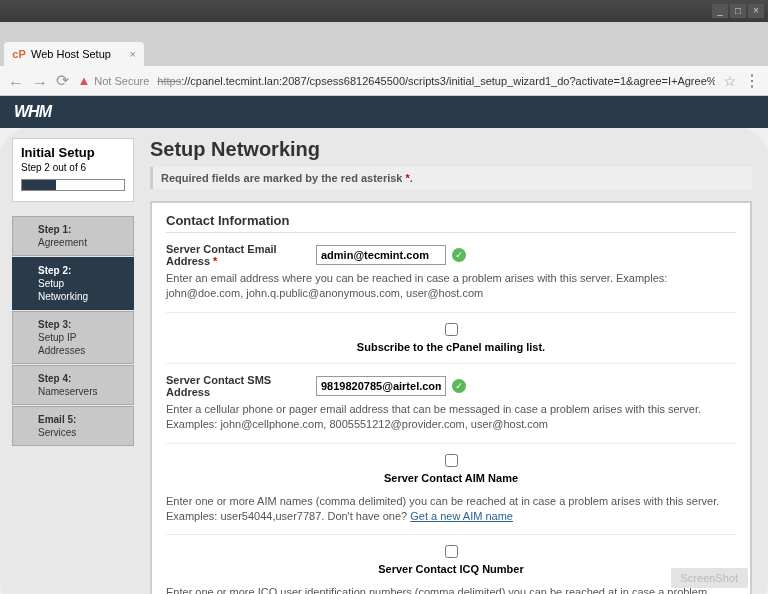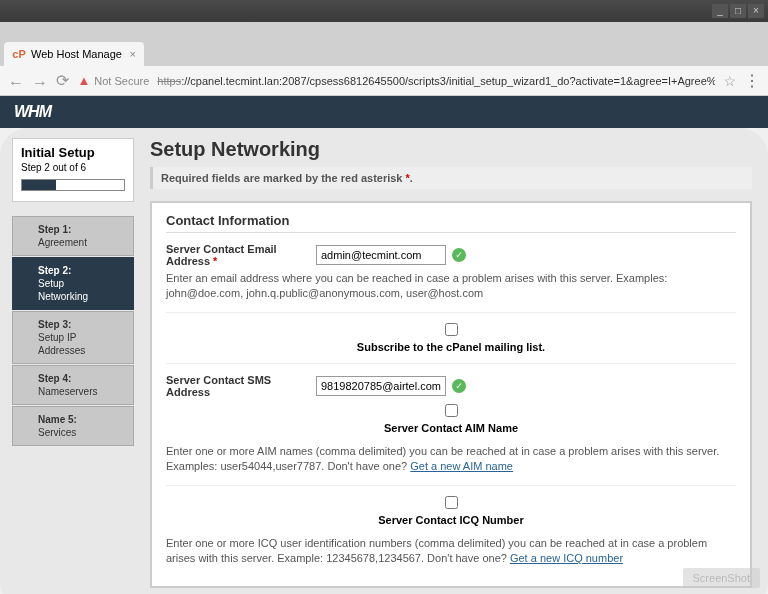--- a/index.html
+++ b/index.html
@@ -51,51 +51,51 @@
     .req-note { background: #eee; border-left: 3px solid #ccc; padding: 5px 8px; font-size: 11px; font-weight: bold; color: #555; margin-bottom: 12px; }
     .req-note .ast { color: #c00; }
     
     .panel { border: 2px solid #ccc; background: #fff; margin-bottom: 14px; }
     .panel-inner { padding: 10px 14px; }
     .section-title { font-weight: bold; font-size: 13px; color: #333; border-bottom: 1px solid #ddd; padding-bottom: 4px; margin-bottom: 10px; }
     
     .field-row { display: flex; align-items: center; margin-bottom: 4px; }
     .field-label { width: 150px; font-size: 11px; font-weight: bold; color: #333; }
     .field-label .ast { color: #c00; }
-    .field-input { width: 130px; height: 20px; border: 1px solid #999; padding: 0 4px; font-size: 11px; }
+    .field-input { width: 130px; height: 20px; border: 1px solid #999; padding: 0 4px; font-size: 11px; font-weight: bold; }
     .check-icon { width: 14px; height: 14px; background: #5cb85c; border-radius: 50%; margin-left: 6px; color: #fff; font-size: 9px; text-align: center; line-height: 14px; }
     
     .help-text { font-size: 11px; color: #555; line-height: 1.4; margin-bottom: 10px; border-bottom: 1px solid #eee; padding-bottom: 10px; }
     .help-text.nb { border-bottom: none; padding-bottom: 0; }
     .help-text a { color: #2a6496; text-decoration: underline; }
     
     .cb-row { display: flex; align-items: center; gap: 5px; font-size: 11px; font-weight: bold; margin: 6px 0 10px; flex-direction: column; }
     .cb-row.sep { border-bottom: 1px solid #eee; padding-bottom: 10px; }
     .cb-row input { cursor: pointer; }
     
-    .screenshot-wm { position: fixed; right: 8px; bottom: 6px; color: #bbb; font-size: 11px; background: rgba(200,200,200,0.5); padding: 4px 10px; border-radius: 2px; }
+    .screenshot-wm { position: fixed; right: 20px; bottom: 6px; color: #bbb; font-size: 11px; background: rgba(200,200,200,0.5); padding: 4px 10px; border-radius: 2px; }
     
     
     .content::-webkit-scrollbar { width: 12px; }
     .content::-webkit-scrollbar-track { background: #eee; }
     .content::-webkit-scrollbar-thumb { background: #bbb; }
   </style>
 </head>
 <body>
 
 <div class="window-titlebar">
   <div class="win-btn">_</div>
   <div class="win-btn">□</div>
   <div class="win-btn">×</div>
 </div>
 
 <div class="tab-bar">
   <div class="browser-tab">
     <span class="tab-icon">cP</span>
-    <span>Web Host Manage</span>
+    <span>Web Host Setup</span>
     <span class="tab-close">×</span>
   </div>
 </div>
 
 <div class="addr-bar">
   <span class="nav-btn">←</span>
   <span class="nav-btn">→</span>
   <span class="nav-btn">⟳</span>
   <div class="security-badge">
     <span class="warn">▲</span>
@@ -133,21 +133,21 @@
     </div>
     <div class="step-item inactive">
       <span class="step-num">Step 3:</span>
       <span>Setup IP Addresses</span>
     </div>
     <div class="step-item inactive">
       <span class="step-num">Step 4:</span>
       <span>Nameservers</span>
     </div>
     <div class="step-item inactive">
-      <span class="step-num">Name 5:</span>
+      <span class="step-num">Email 5:</span>
       <span>Services</span>
     </div>
   </div>
 
   <div class="content">
     <div class="page-title">Setup Networking</div>
     <div class="req-note">
       <span>Required fields are marked by the red asterisk </span><span class="ast">*</span>.
     </div>
 
@@ -167,20 +167,21 @@
         <div class="cb-row sep">
           <input type="checkbox" style="">
           <span>Subscribe to the cPanel mailing list.</span>
         </div>
 
         <div class="field-row">
           <div class="field-label">Server Contact SMS Address</div>
           <input class="field-input" value="9819820785@airtel.com" style="">
           <span class="check-icon">✓</span>
         </div>
+        <div class="help-text">Enter a cellular phone or pager email address that can be messaged in case a problem arises with this server. Examples: john@cellphone.com, 8005551212@provider.com, user@host.com</div>
 
         <div class="cb-row">
           <input type="checkbox" style="">
           <span>Server Contact AIM Name</span>
         </div>
         <div class="help-text">
           <span>Enter one or more AIM names (comma delimited) you can be reached at in case a problem arises with this server. Examples: user54044,user7787. Don't have one? </span><a href="#">Get a new AIM name</a>
         </div>
 
         <div class="cb-row">

